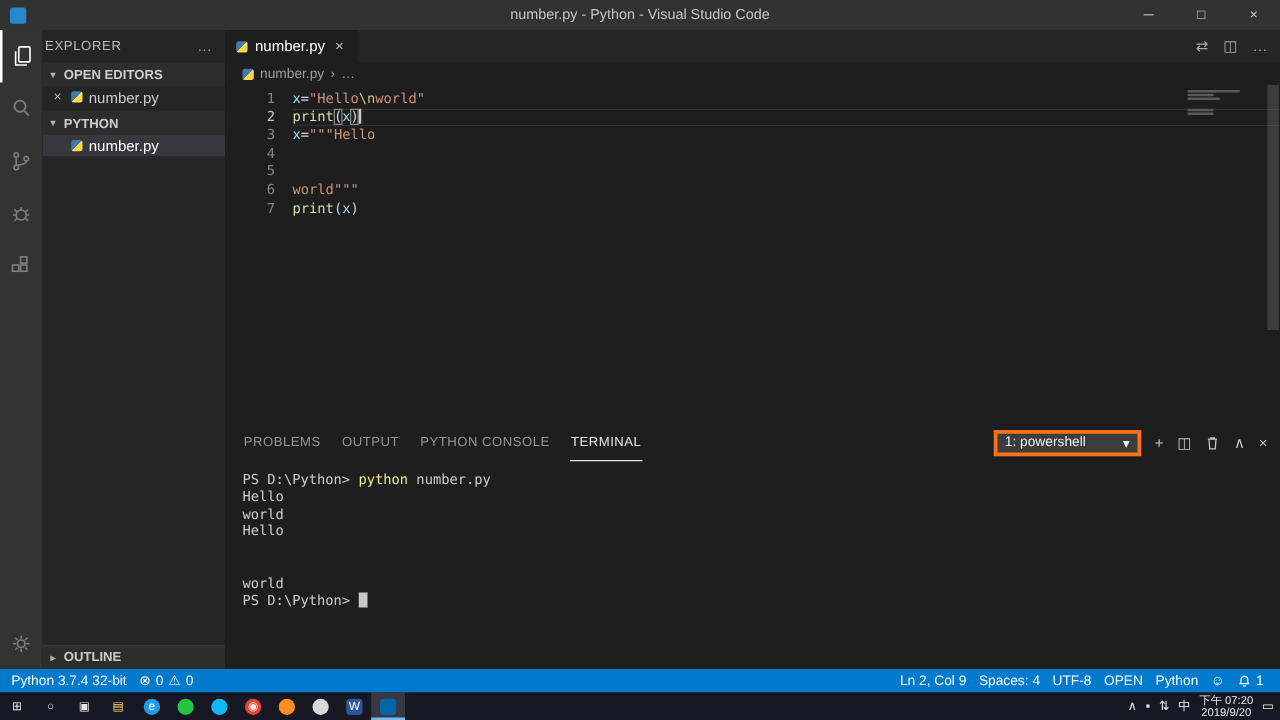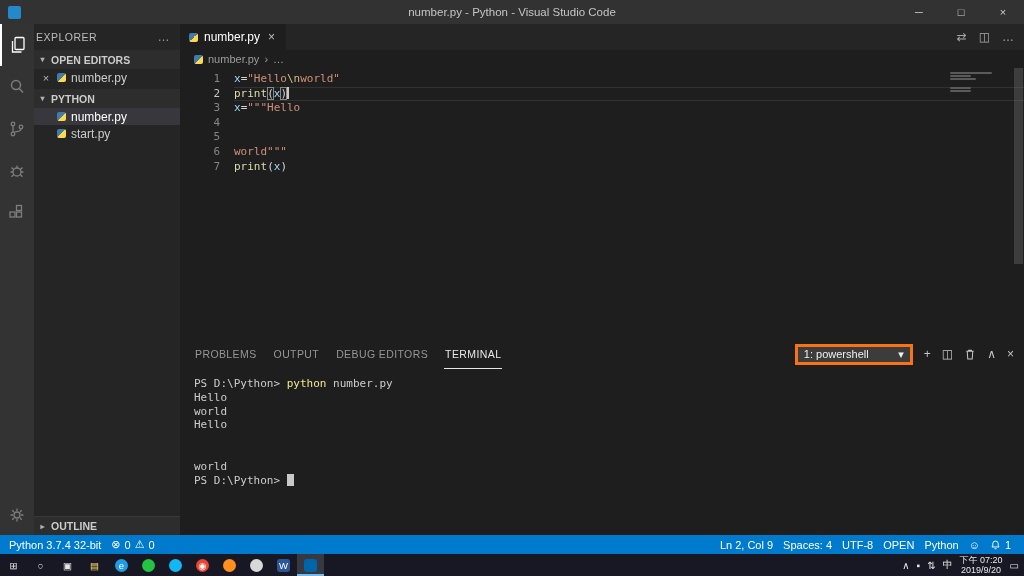--- a/index.html
+++ b/index.html
@@ -181,25 +181,20 @@
     <div class="section-header" style="margin-top:3px">
       <span class="chev">▾</span>
       <span>PYTHON</span>
     </div>
     <div>
         <div class="file-item active">
           <span class="indent"></span>
           <span class="py-icon"></span>
           <span>number.py</span>
         </div>
-        <div class="file-item">
-          <span class="indent"></span>
-          <span class="py-icon"></span>
-          <span>start.py</span>
-        </div>
       </div>
 
     <div class="section-header outline-header">
       <span class="chev">▸</span>
       <span>OUTLINE</span>
     </div>
   </div>
 
   <div class="editor-col">
 
@@ -264,21 +259,21 @@
           <div class="mm-bar" style="width: 20.8px;"></div>
         </div>
       <div class="scroll-thumb"></div>
     </div>
 
     <div class="panel">
       <div class="panel-header">
         <div style="display:flex;height:100%">
             <div class="panel-tab">PROBLEMS</div>
             <div class="panel-tab">OUTPUT</div>
-            <div class="panel-tab">DEBUG EDITORS</div>
+            <div class="panel-tab">PYTHON CONSOLE</div>
             <div class="panel-tab active">TERMINAL</div>
           </div>
         <div class="panel-actions">
           <div class="shell-select">
             <span>1: powershell</span>
             <span>▾</span>
           </div>
           <span>+</span>
           <span>◫</span>
           <span>

